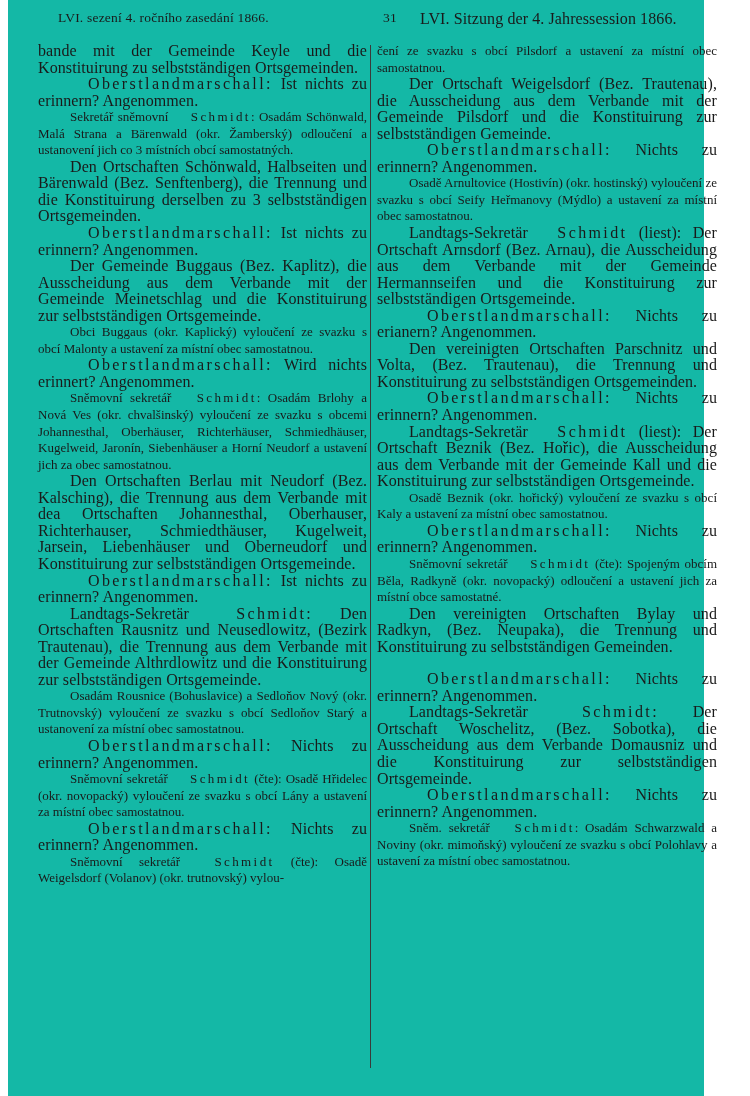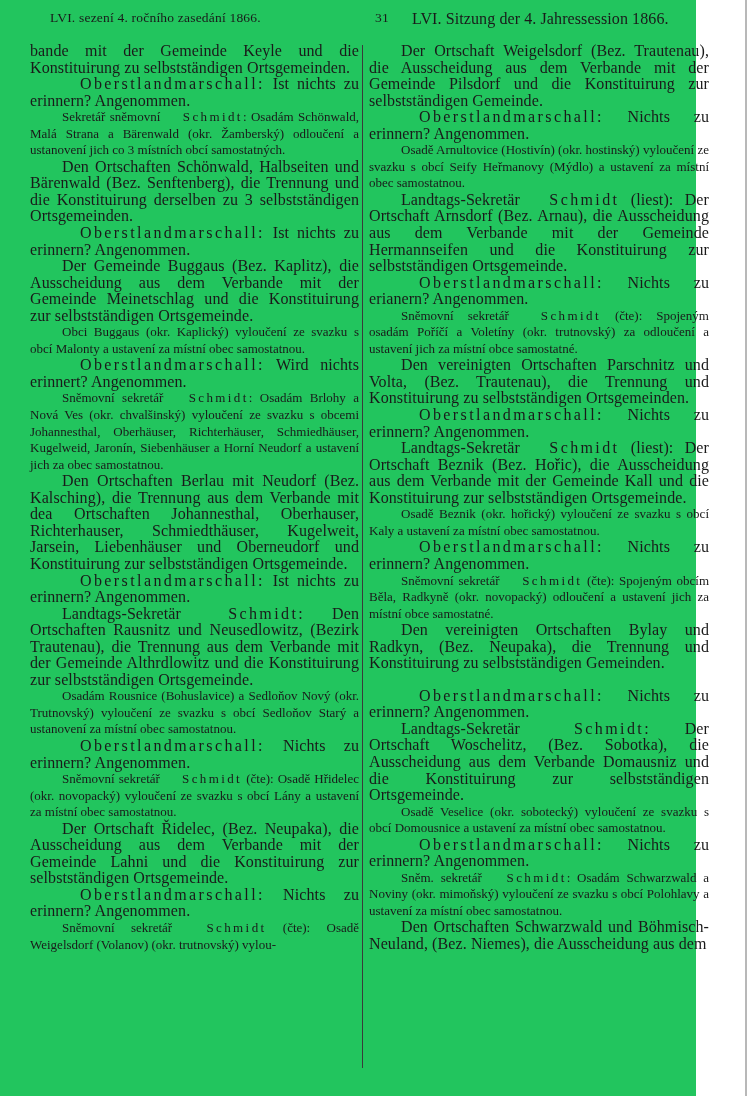--- a/index.html
+++ b/index.html
@@ -10,23 +10,23 @@
     body {
       width: 750px;
       height: 1096px;
       position: relative;
       overflow: hidden;
       font-family: "Liberation Serif", "DejaVu Serif", serif;
       color: #1a1a1a;
     }
     .page {
       position: absolute;
-      left: 0; top: 0;
+      left: 8px; top: 0;
       width: 696px; height: 1096px;
-      background: #22c55e;
+      background: #14b8a6;
     }
     .right-edge {
       position: absolute;
       left: 745px; top: 0;
       width: 2px; height: 1096px;
       background: #b8b8b8;
     }
     .header {
       position: absolute;
       top: 10px;
@@ -119,38 +119,35 @@
       <p class="para indent fraktur"><span>Der Gemeinde Buggaus (Bez. Kaplitz), die Ausscheidung aus dem Verbande mit der Gemeinde Meinetschlag und die Konstituirung zur selbstständigen Ortsgemeinde.</span></p>
       <p class="para indent"><span>Obci Buggaus (okr. Kaplický) vyloučení ze svazku s obcí Malonty a ustavení za místní obec samostatnou.</span></p>
       <p class="para indent fraktur"><span class="speaker">Oberstlandmarschall:</span><span> Wird nichts erinnert? Angenommen.</span></p>
       <p class="para indent"><span>Sněmovní sekretář </span><span class="speaker">Schmidt</span><span>: Osadám Brlohy a Nová Ves (okr. chvalšinský) vyloučení ze svazku s obcemi Johannesthal, Oberhäuser, Richterhäuser, Schmiedhäuser, Kugelweid, Jaronín, Siebenhäuser a Horní Neudorf a ustavení jich za obec samostatnou.</span></p>
       <p class="para indent fraktur"><span>Den Ortschaften Berlau mit Neudorf (Bez. Kalsching), die Trennung aus dem Verbande mit dea Ortschaften Johannesthal, Oberhauser, Richterhauser, Schmiedthäuser, Kugelweit, Jarsein, Liebenhäuser und Oberneudorf und Konstituirung zur selbstständigen Ortsgemeinde.</span></p>
       <p class="para indent fraktur"><span class="speaker">Oberstlandmarschall:</span><span> Ist nichts zu erinnern? Angenommen.</span></p>
       <p class="para indent fraktur"><span>Landtags-Sekretär </span><span class="speaker">Schmidt</span><span>: Den Ortschaften Rausnitz und Neusedlowitz, (Bezirk Trautenau), die Trennung aus dem Verbande mit der Gemeinde Althrdlowitz und die Konstituirung zur selbstständigen Ortsgemeinde.</span></p>
       <p class="para indent"><span>Osadám Rousnice (Bohuslavice) a Sedloňov Nový (okr. Trutnovský) vyloučení ze svazku s obcí Sedloňov Starý a ustanovení za místní obec samostatnou.</span></p>
       <p class="para indent fraktur"><span class="speaker">Oberstlandmarschall:</span><span> Nichts zu erinnern? Angenommen.</span></p>
       <p class="para indent"><span>Sněmovní sekretář </span><span class="speaker">Schmidt</span><span> (čte): Osadě Hřidelec (okr. novopacký) vyloučení ze svazku s obcí Lány a ustavení za místní obec samostatnou.</span></p>
-      <p class="para indent fraktur"><span>Der Ortschaft Řidelec, (Bez. Neupaka), die Ausscheidung aus dem Verbande mit der Gemeinde Lahni und die Konstituirung zur selbstständigen Ortsgemeinde.</span></p>
       <p class="para indent fraktur"><span class="speaker">Oberstlandmarschall:</span><span> Nichts zu erinnern? Angenommen.</span></p>
       <p class="para indent"><span>Sněmovní sekretář </span><span class="speaker">Schmidt</span><span> (čte): Osadě Weigelsdorf (Volanov) (okr. trutnovský) vylou-</span></p>
     </div>
   <div class="col right-col" id="right-col">
+      <p class="para"><span>čení ze svazku s obcí Pilsdorf a ustavení za místní obec samostatnou.</span></p>
       <p class="para indent fraktur"><span>Der Ortschaft Weigelsdorf (Bez. Trautenau), die Ausscheidung aus dem Verbande mit der Gemeinde Pilsdorf und die Konstituirung zur selbstständigen Gemeinde.</span></p>
       <p class="para indent fraktur"><span class="speaker">Oberstlandmarschall:</span><span> Nichts zu erinnern? Angenommen.</span></p>
       <p class="para indent"><span>Osadě Arnultovice (Hostivín) (okr. hostinský) vyloučení ze svazku s obcí Seify Heřmanovy (Mýdlo) a ustavení za místní obec samostatnou.</span></p>
       <p class="para indent fraktur"><span>Landtags-Sekretär </span><span class="speaker">Schmidt</span><span> (liest): Der Ortschaft Arnsdorf (Bez. Arnau), die Ausscheidung aus dem Verbande mit der Gemeinde Hermannseifen und die Konstituirung zur selbstständigen Ortsgemeinde.</span></p>
       <p class="para indent fraktur"><span class="speaker">Oberstlandmarschall:</span><span> Nichts zu erianern? Angenommen.</span></p>
-      <p class="para indent"><span>Sněmovní sekretář </span><span class="speaker">Schmidt</span><span> (čte): Spojeným osadám Poříčí a Voletíny (okr. trutnovský) za odloučení a ustavení jich za místní obce samostatné.</span></p>
       <p class="para indent fraktur"><span>Den vereinigten Ortschaften Parschnitz und Volta, (Bez. Trautenau), die Trennung und Konstituirung zu selbstständigen Ortsgemeinden.</span></p>
       <p class="para indent fraktur"><span class="speaker">Oberstlandmarschall:</span><span> Nichts zu erinnern? Angenommen.</span></p>
       <p class="para indent fraktur"><span>Landtags-Sekretär </span><span class="speaker">Schmidt</span><span> (liest): Der Ortschaft Beznik (Bez. Hořic), die Ausscheidung aus dem Verbande mit der Gemeinde Kall und die Konstituirung zur selbstständigen Ortsgemeinde.</span></p>
       <p class="para indent"><span>Osadě Beznik (okr. hořický) vyloučení ze svazku s obcí Kaly a ustavení za místní obec samostatnou.</span></p>
       <p class="para indent fraktur"><span class="speaker">Oberstlandmarschall:</span><span> Nichts zu erinnern? Angenommen.</span></p>
       <p class="para indent"><span>Sněmovní sekretář </span><span class="speaker">Schmidt</span><span> (čte): Spojeným obcím Běla, Radkyně (okr. novopacký) odloučení a ustavení jich za místní obce samostatné.</span></p>
       <p class="para indent fraktur"><span>Den vereinigten Ortschaften Bylay und Radkyn, (Bez. Neupaka), die Trennung und Konstituirung zu selbstständigen Gemeinden.</span></p>
       <p class="para indent fraktur gap-before"><span class="speaker">Oberstlandmarschall:</span><span> Nichts zu erinnern? Angenommen.</span></p>
       <p class="para indent fraktur"><span>Landtags-Sekretär </span><span class="speaker">Schmidt</span><span>: Der Ortschaft Woschelitz, (Bez. Sobotka), die Ausscheidung aus dem Verbande Domausniz und die Konstituirung zur selbstständigen Ortsgemeinde.</span></p>
-      <p class="para indent"><span>Osadě Veselice (okr. sobotecký) vyloučení ze svazku s obcí Domousnice a ustavení za místní obec samostatnou.</span></p>
       <p class="para indent fraktur"><span class="speaker">Oberstlandmarschall:</span><span> Nichts zu erinnern? Angenommen.</span></p>
       <p class="para indent"><span>Sněm. sekretář </span><span class="speaker">Schmidt</span><span>: Osadám Schwarzwald a Noviny (okr. mimoňský) vyloučení ze svazku s obcí Polohlavy a ustavení za místní obec samostatnou.</span></p>
-      <p class="para indent fraktur"><span>Den Ortschaften Schwarzwald und Böhmisch-Neuland, (Bez. Niemes), die Ausscheidung aus dem</span></p>
     </div>
 </div>
 
 </body></html>

